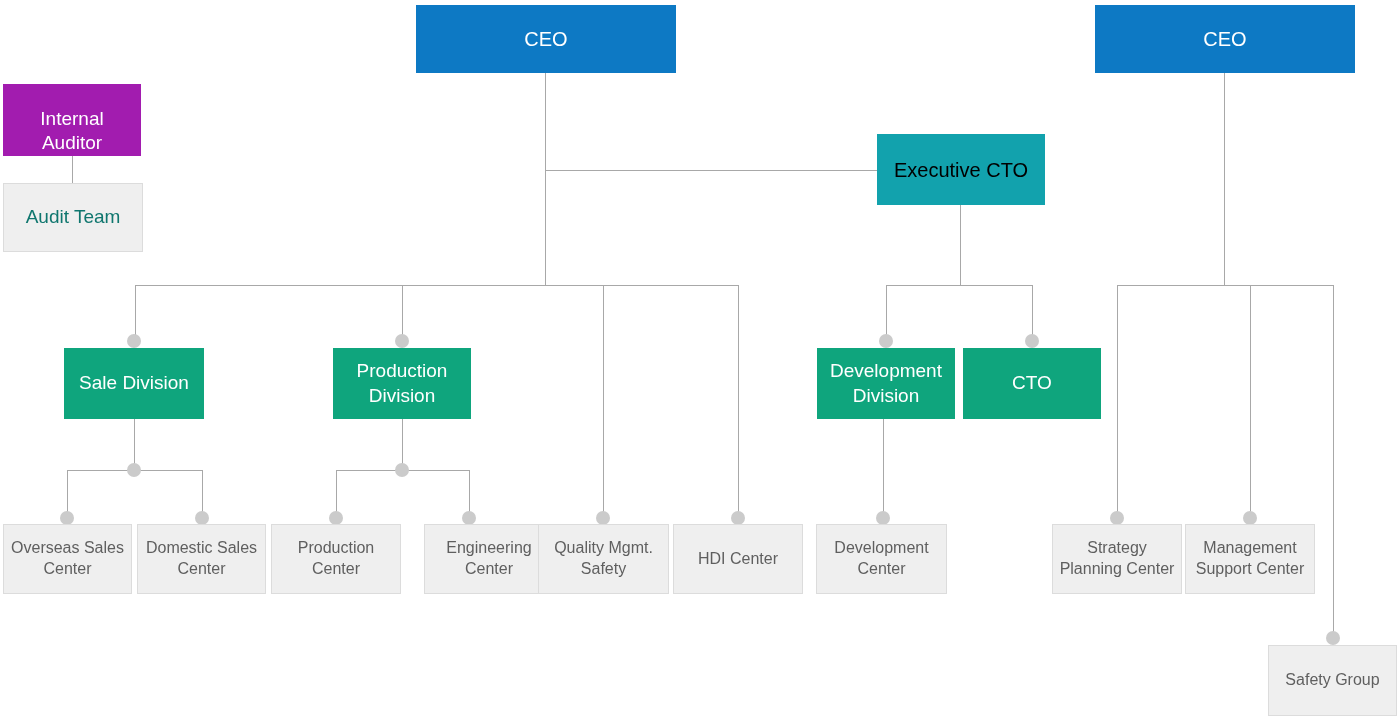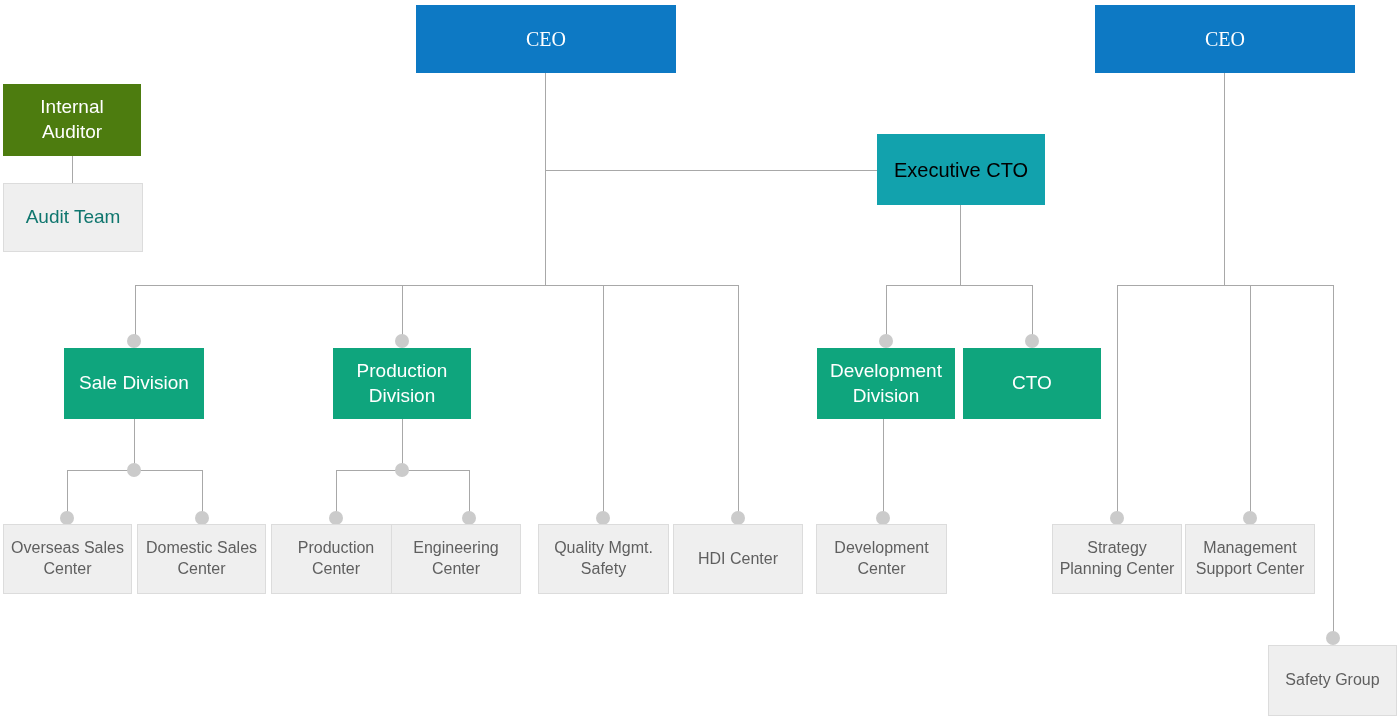--- a/index.html
+++ b/index.html
@@ -12,24 +12,24 @@
   .line.h{height:1px;}
   .dot{
     position:absolute;width:14px;height:14px;border-radius:50%;
     background:#cbcbcb;z-index:2;
   }
   .node{
     position:absolute;z-index:3;display:flex;align-items:center;justify-content:center;
     text-align:center;box-sizing:border-box;
   }
   .node .lbl{white-space:pre-line;line-height:1.3;}
-  .node.blue{background:#0d79c4;color:#ffffff;font-size:20px;font-family:Liberation Serif, serif;}
+  .node.blue{background:#0d79c4;color:#ffffff;font-size:20px;}
   .node.teal{background:#12a2ad;color:#000000;font-size:20px;}
   .node.green{background:#0fa57d;color:#ffffff;font-size:19px;}
-  .node.orange{background:#4d7c0f;color:#ffffff;font-size:19px;}
+  .node.orange{background:#a21caf;color:#ffffff;font-size:19px;align-items:flex-end;}
   .node.light{
     background:#efefef;border:1px solid #dcdcdc;color:#5f5f5f;font-size:16px;
   }
   .node.light.lg{font-size:19px;color:#0f766e;}
 </style>
 </head>
 <body>
 
 <div id="canvas">
 
@@ -115,21 +115,21 @@
 Center</span>
   </div>
   <div class="node light" style="left:137px;top:524px;width:129px;height:70px">
     <span class="lbl">Domestic Sales
 Center</span>
   </div>
   <div class="node light" style="left:271px;top:524px;width:130px;height:70px">
     <span class="lbl">Production
 Center</span>
   </div>
-  <div class="node light" style="left:391px;top:524px;width:130px;height:70px">
+  <div class="node light" style="left:424px;top:524px;width:130px;height:70px">
     <span class="lbl">Engineering
 Center</span>
   </div>
   <div class="node light" style="left:538px;top:524px;width:131px;height:70px">
     <span class="lbl">Quality Mgmt.
 Safety</span>
   </div>
   <div class="node light" style="left:673px;top:524px;width:130px;height:70px">
     <span class="lbl">HDI Center</span>
   </div>

